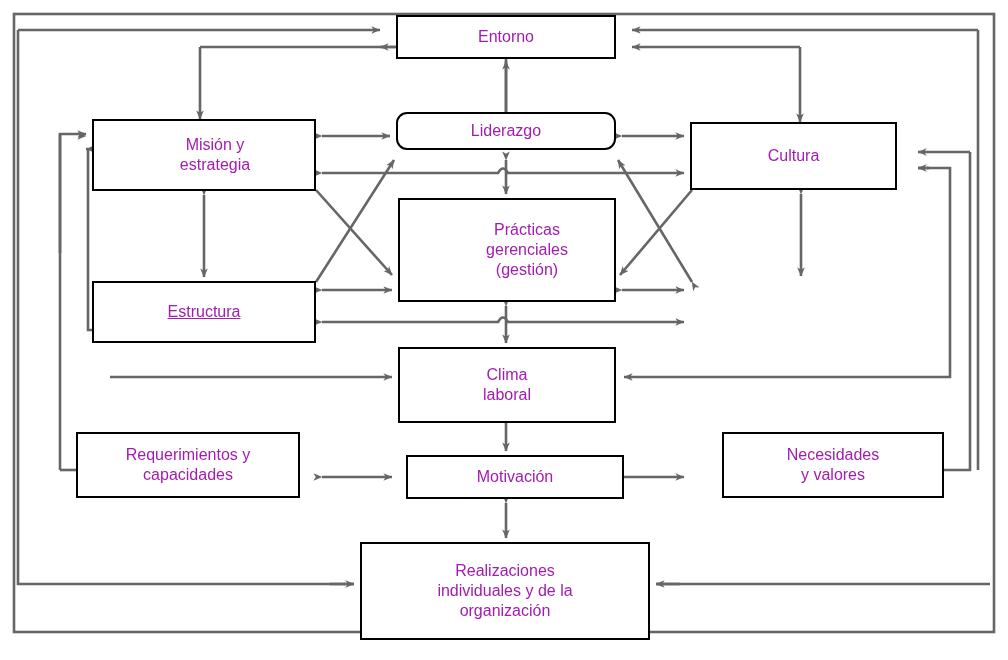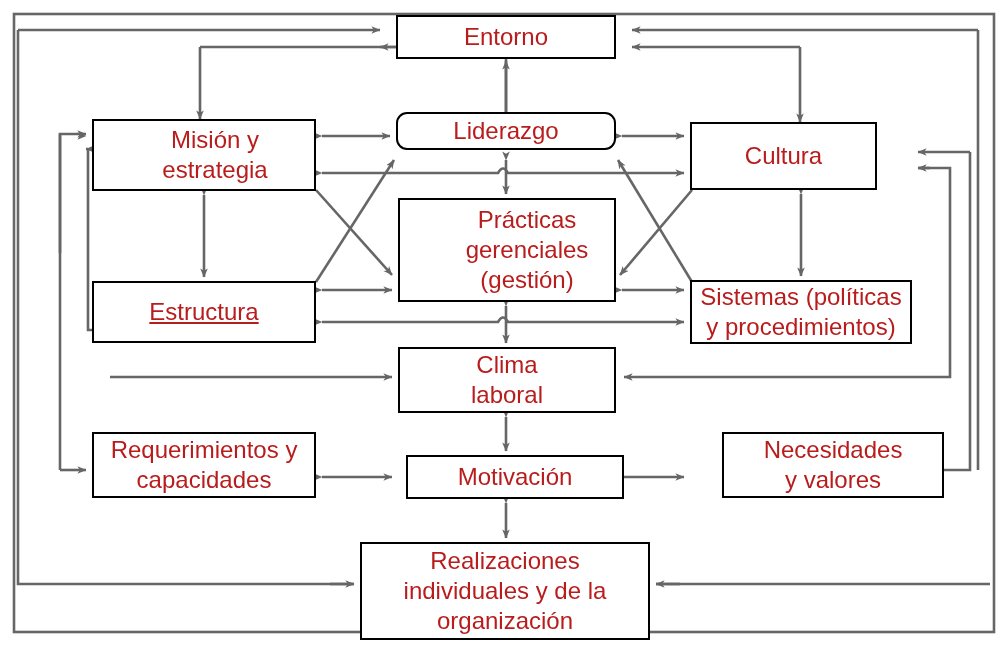--- a/index.html
+++ b/index.html
@@ -1,21 +1,21 @@
 <!DOCTYPE html>
 <html><head>
 <meta charset="utf-8">
 <style>
   html,body{margin:0;padding:0;background:#ffffff;}
   body{font-family:"Liberation Sans", sans-serif;}
   #stage{position:relative;width:1008px;height:660px;background:#fff;overflow:hidden;}
   #wires{position:absolute;left:0;top:0;width:1008px;height:660px;}
   .node{position:absolute;box-sizing:border-box;background:#ffffff;border:2.5px solid #000000;
         display:flex;align-items:center;justify-content:center;text-align:center;
-        color:#b91c1c;font-size:24px;line-height:1.25;font-family:"Liberation Sans", sans-serif;}
+        color:#a21caf;font-size:16px;line-height:1.25;font-family:"Liberation Sans", sans-serif;}
   .node span{display:block;padding:0 6px;}
 </style>
 </head>
 <body>
 
 <div id="stage">
 
   <svg id="wires" viewBox="0 0 1008 660" xmlns="http://www.w3.org/2000/svg">
     <defs>
       <marker id="ah" markerWidth="10" markerHeight="10" refX="8.6" refY="4" orient="auto" markerUnits="userSpaceOnUse">
@@ -116,36 +116,33 @@
 
   <div class="node" style="left:396px;top:15px;width:220px;height:44px;">
       <span>Entorno</span>
     </div>
   <div class="node" style="left:92px;top:119px;width:224px;height:72px;padding-left:22px;">
       <span>Misión y<br>estrategia</span>
     </div>
   <div class="node" style="left:396px;top:112px;width:220px;height:38px;border-radius:11px;">
       <span>Liderazgo</span>
     </div>
-  <div class="node" style="left:690px;top:122px;width:187px;height:68px;">
+  <div class="node" style="left:690px;top:122px;width:207px;height:68px;">
       <span>Cultura</span>
     </div>
   <div class="node" style="left:398px;top:198px;width:218px;height:104px;padding-left:40px;">
       <span>Prácticas<br>gerenciales<br>(gestión)</span>
     </div>
   <div class="node" style="left:92px;top:281px;width:224px;height:62px;text-decoration:underline;">
       <span>Estructura</span>
     </div>
-  <div class="node" style="left:690px;top:280px;width:222px;height:64px;">
-      <span>Sistemas (políticas<br>y procedimientos)</span>
-    </div>
-  <div class="node" style="left:398px;top:347px;width:218px;height:66px;">
+  <div class="node" style="left:398px;top:347px;width:218px;height:76px;">
       <span>Clima<br>laboral</span>
     </div>
-  <div class="node" style="left:92px;top:432px;width:224px;height:66px;">
+  <div class="node" style="left:76px;top:432px;width:224px;height:66px;">
       <span>Requerimientos y<br>capacidades</span>
     </div>
   <div class="node" style="left:398px;top:455px;width:218px;height:44px;margin-left:8px;">
       <span>Motivación</span>
     </div>
   <div class="node" style="left:690px;top:432px;width:222px;height:66px;margin-left:32px;">
       <span>Necesidades<br>y valores</span>
     </div>
   <div class="node" style="left:360px;top:542px;width:290px;height:98px;">
       <span>Realizaciones<br>individuales y de la<br>organización</span>

